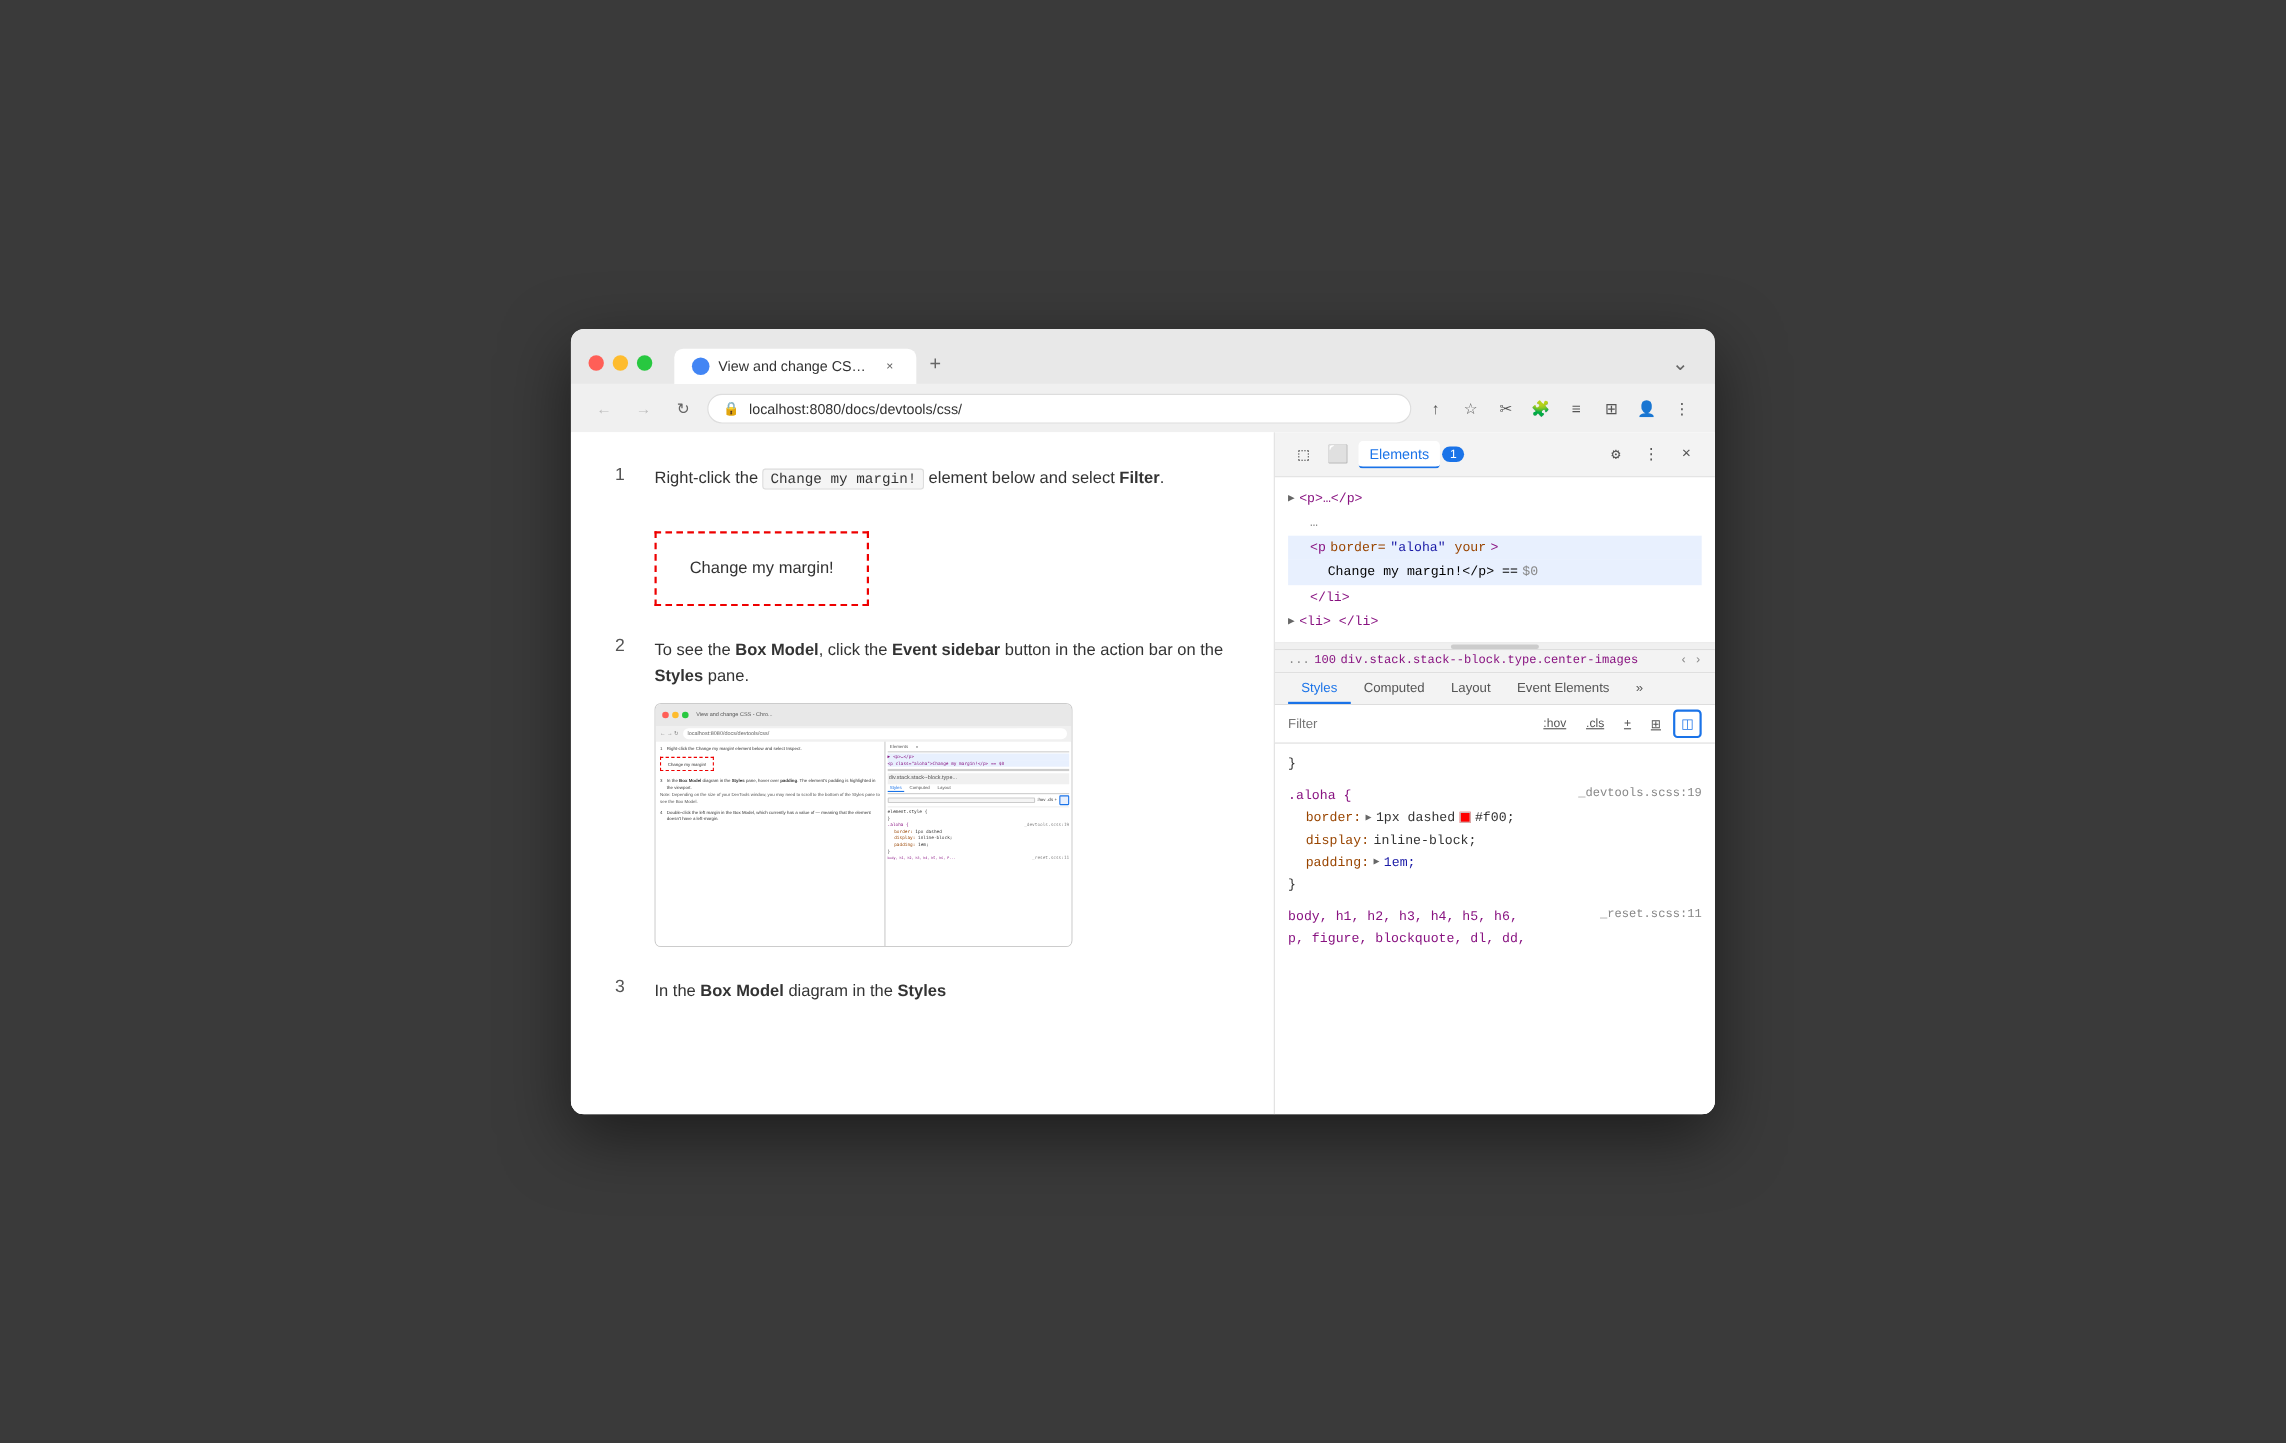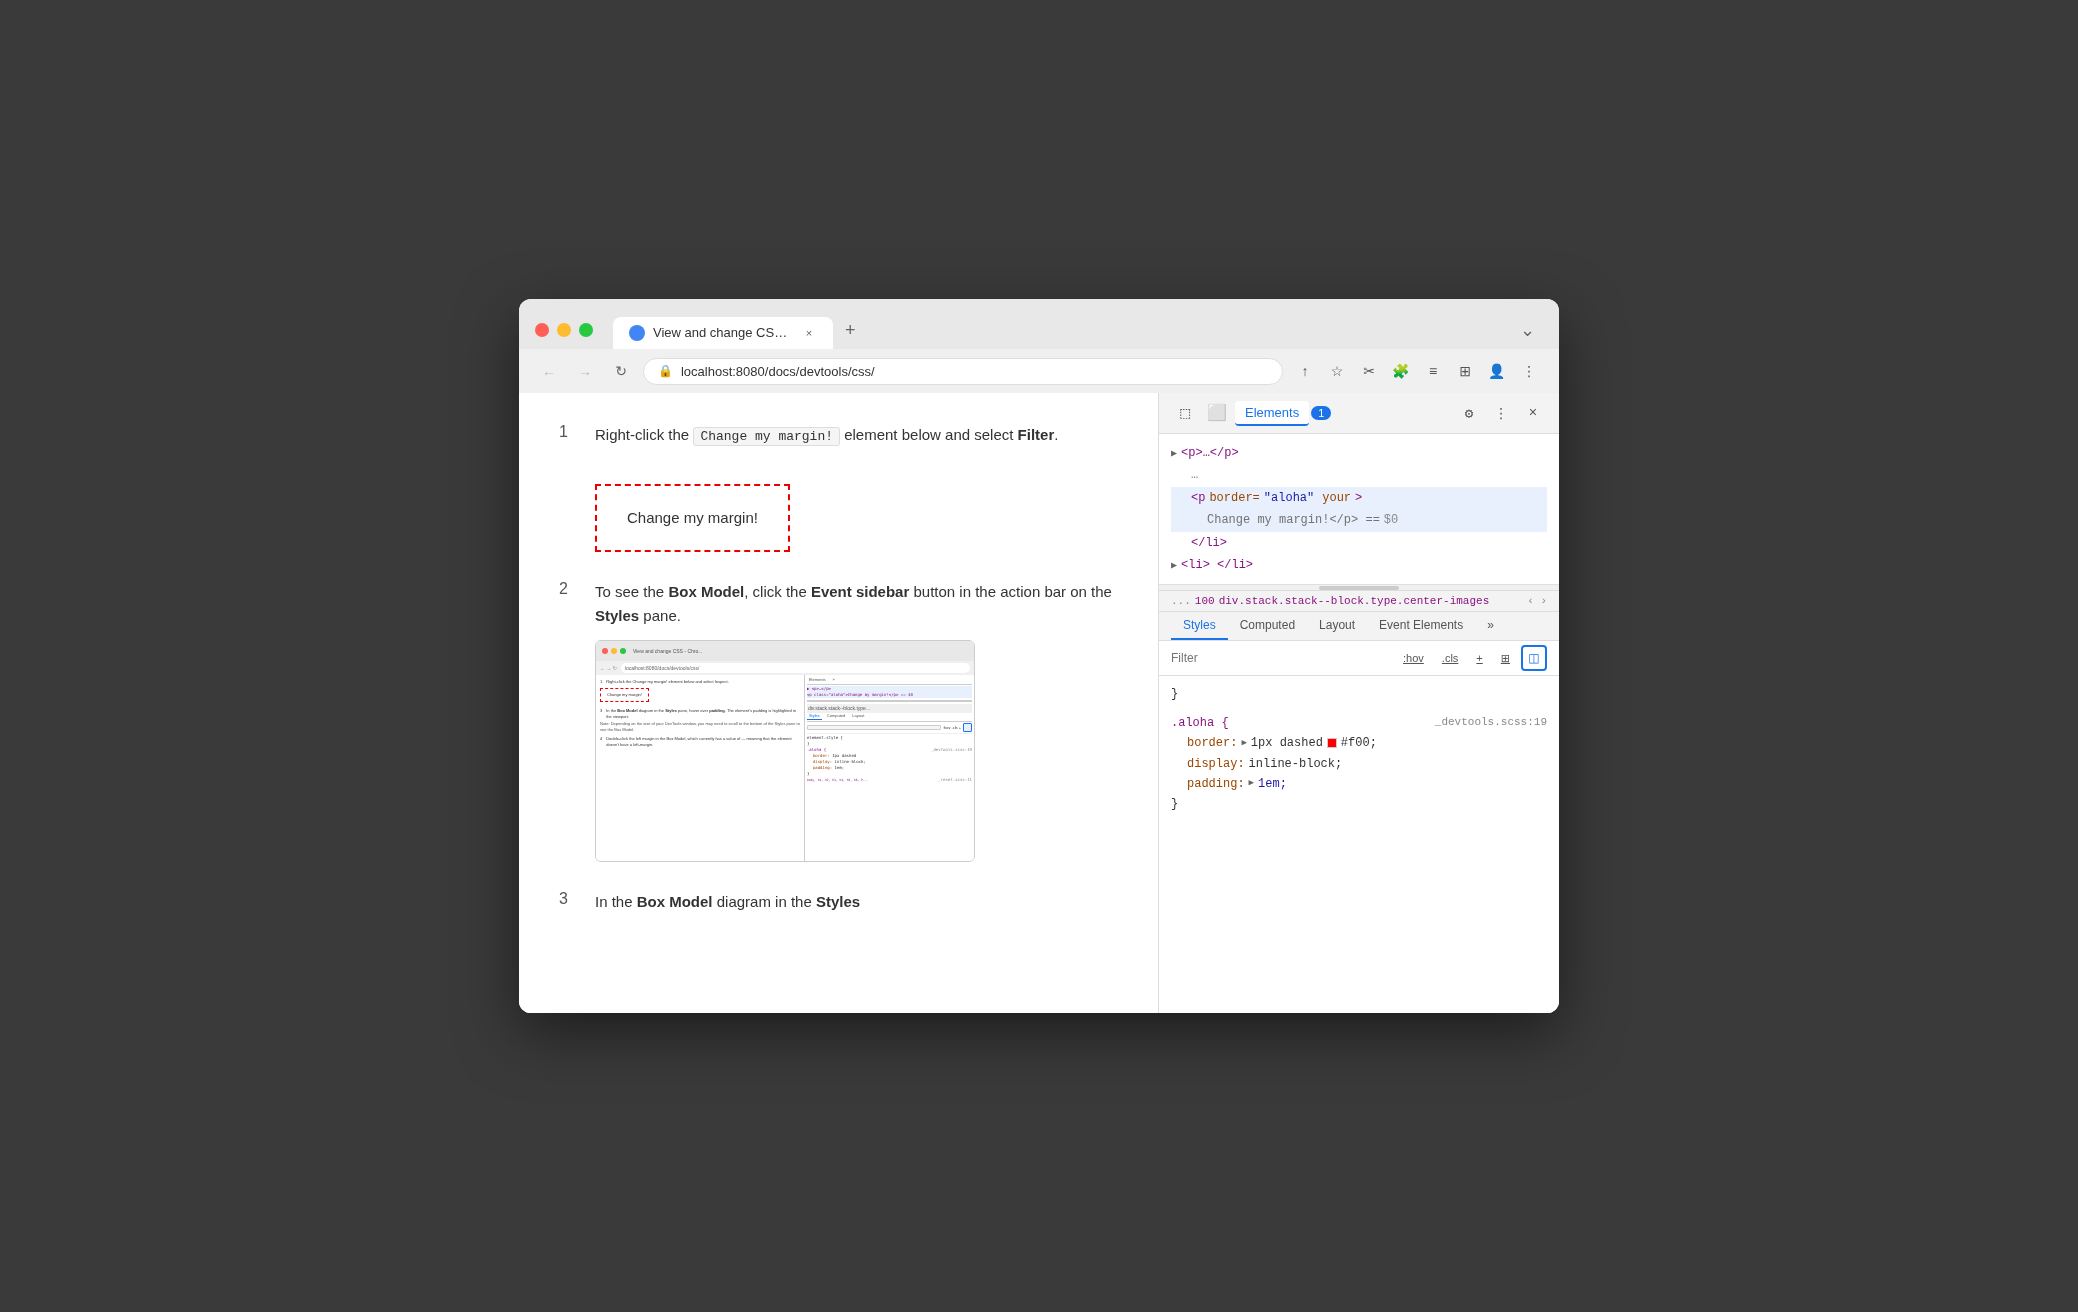--- a/index.html
+++ b/index.html
@@ -286,21 +286,21 @@
       gap: 4px;
       padding: 1px 0;
     }
     .dom-line.selected {
       background: #e8f0fe;
     }
     .dom-ellipsis { color: #888; }
     .dom-tag { color: #881280; }
     .dom-attr-name { color: #994500; }
     .dom-attr-val { color: #1a1aa6; }
-    .dom-text { color: #737373; }
+    .dom-text { color: #000000; }
     .dom-special { color: #888; }
     .dom-indent { margin-left: 16px; }
     .dom-indent2 { margin-left: 32px; }
     .triangle { font-size: 10px; color: #666; cursor: pointer; }
     
     .breadcrumb-bar {
       display: flex;
       align-items: center;
       padding: 4px 12px;
       background: #f3f3f3;
@@ -781,16 +781,25 @@
           <div class="css-indent">
             <span class="css-property">padding:</span>
             <span class="css-triangle">▶</span>
             <span class="css-value blue"> 1em;</span>
           </div>
           <div>
             <span class="css-brace">}</span>
           </div>
         </div>
 
+        <div class="css-rule-block">
+          <div>
+            <span class="css-selector">body, h1, h2, h3, h4, h5, h6,</span>
+            <span class="css-source">_reset.scss:11</span>
+          </div>
+          <div>
+            <span class="css-selector">p, figure, blockquote, dl, dd,</span>
+          </div>
+        </div>
       </div>
     </div>
   </div>
 </div>
 
 </body></html>

